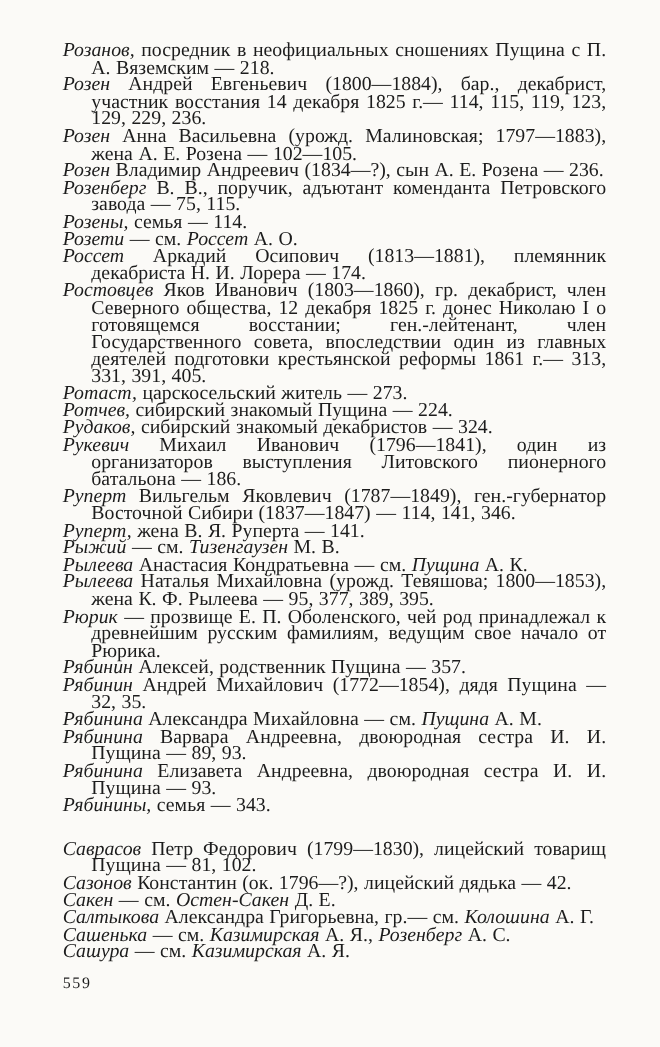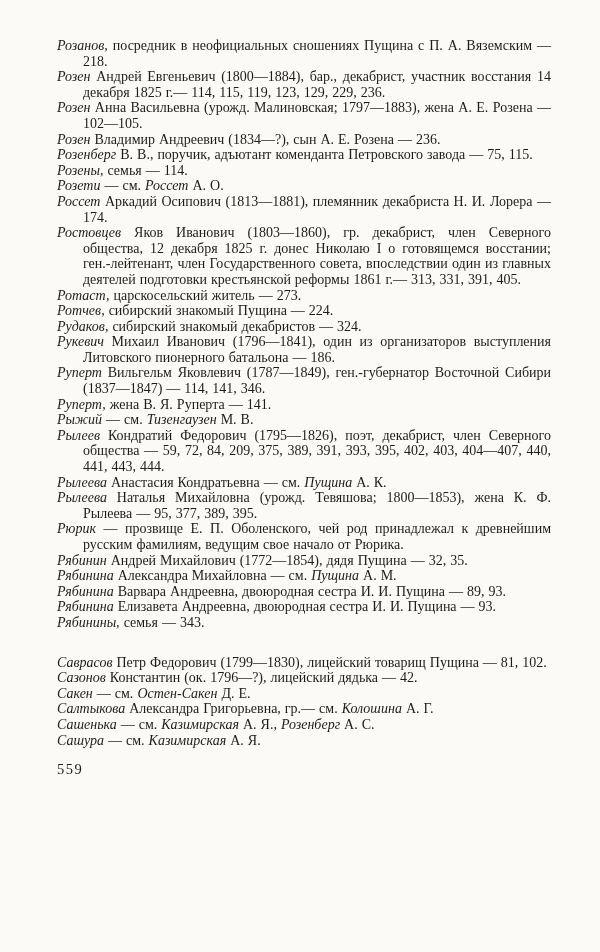--- a/index.html
+++ b/index.html
@@ -19,21 +19,21 @@
     position: absolute;
     top: 38px;
     left: 57px;
     width: 494px;
   }
   .entries p.entry {
     margin: 0;
     padding-left: 26px;
     text-indent: -26px;
     text-align: justify;
-    font-size: 14px;
+    font-size: 18px;
     line-height: 15.6px;
     word-spacing: 0.5px;
     hyphens: auto;
     -webkit-hyphens: auto;
   }
   .entries p.entry.gap {
     margin-top: 24px;
   }
   .it {
     font-style: italic;
@@ -59,24 +59,24 @@
       <p class="entry"><span class="it">Розети</span><span class="rm"> — см. </span><span class="it">Россет</span><span class="rm"> А. О.</span></p>
       <p class="entry"><span class="it">Россет</span><span class="rm"> Аркадий Осипович (1813—1881), племянник декабриста Н. И. Лорера — 174.</span></p>
       <p class="entry"><span class="it">Ростовцев</span><span class="rm"> Яков Иванович (1803—1860), гр. декабрист, член Северного общества, 12 декабря 1825 г. донес Николаю I о готовящемся восстании; ген.-лейтенант, член Государственного совета, впоследствии один из главных деятелей подготовки крестьянской реформы 1861 г.— 313, 331, 391, 405.</span></p>
       <p class="entry"><span class="it">Ротаст,</span><span class="rm"> царскосельский житель — 273.</span></p>
       <p class="entry"><span class="it">Ротчев,</span><span class="rm"> сибирский знакомый Пущина — 224.</span></p>
       <p class="entry"><span class="it">Рудаков,</span><span class="rm"> сибирский знакомый декабристов — 324.</span></p>
       <p class="entry"><span class="it">Рукевич</span><span class="rm"> Михаил Иванович (1796—1841), один из организаторов выступления Литовского пионерного батальона — 186.</span></p>
       <p class="entry"><span class="it">Руперт</span><span class="rm"> Вильгельм Яковлевич (1787—1849), ген.-губернатор Восточной Сибири (1837—1847) — 114, 141, 346.</span></p>
       <p class="entry"><span class="it">Руперт,</span><span class="rm"> жена В. Я. Руперта — 141.</span></p>
       <p class="entry"><span class="it">Рыжий</span><span class="rm"> — см. </span><span class="it">Тизенгаузен</span><span class="rm"> М. В.</span></p>
-      <p class="entry"><span class="it">Рылеев</span><span class="rm"> Кондратий Федорович (1795—1826), поэт, декабрист, член Северного общества — 59, 72, 84, 209, 375, 389, 391, 393, 395, 402, 403, 404—407, 440, 441, 443, 444.</span></p>
       <p class="entry"><span class="it">Рылеева</span><span class="rm"> Анастасия Кондратьевна — см. </span><span class="it">Пущина</span><span class="rm"> А. К.</span></p>
       <p class="entry"><span class="it">Рылеева</span><span class="rm"> Наталья Михайловна (урожд. Тевяшова; 1800—1853), жена К. Ф. Рылеева — 95, 377, 389, 395.</span></p>
       <p class="entry"><span class="it">Рюрик</span><span class="rm"> — прозвище Е. П. Оболенского, чей род принадлежал к древнейшим русским фамилиям, ведущим свое начало от Рюрика.</span></p>
+      <p class="entry"><span class="it">Рябинин</span><span class="rm"> Алексей, родственник Пущина — 357.</span></p>
       <p class="entry"><span class="it">Рябинин</span><span class="rm"> Андрей Михайлович (1772—1854), дядя Пущина — 32, 35.</span></p>
       <p class="entry"><span class="it">Рябинина</span><span class="rm"> Александра Михайловна — см. </span><span class="it">Пущина</span><span class="rm"> А. М.</span></p>
       <p class="entry"><span class="it">Рябинина</span><span class="rm"> Варвара Андреевна, двоюродная сестра И. И. Пущина — 89, 93.</span></p>
       <p class="entry"><span class="it">Рябинина</span><span class="rm"> Елизавета Андреевна, двоюродная сестра И. И. Пущина — 93.</span></p>
       <p class="entry"><span class="it">Рябинины,</span><span class="rm"> семья — 343.</span></p>
       <p class="entry gap"><span class="it">Саврасов</span><span class="rm"> Петр Федорович (1799—1830), лицейский товарищ Пущина — 81, 102.</span></p>
       <p class="entry"><span class="it">Сазонов</span><span class="rm"> Константин (ок. 1796—?), лицейский дядька — 42.</span></p>
       <p class="entry"><span class="it">Сакен</span><span class="rm"> — см. </span><span class="it">Остен-Сакен</span><span class="rm"> Д. Е.</span></p>
       <p class="entry"><span class="it">Салтыкова</span><span class="rm"> Александра Григорьевна, гр.— см. </span><span class="it">Колошина</span><span class="rm"> А. Г.</span></p>
       <p class="entry"><span class="it">Сашенька</span><span class="rm"> — см. </span><span class="it">Казимирская</span><span class="rm"> А. Я., </span><span class="it">Розенберг</span><span class="rm"> А. С.</span></p>

